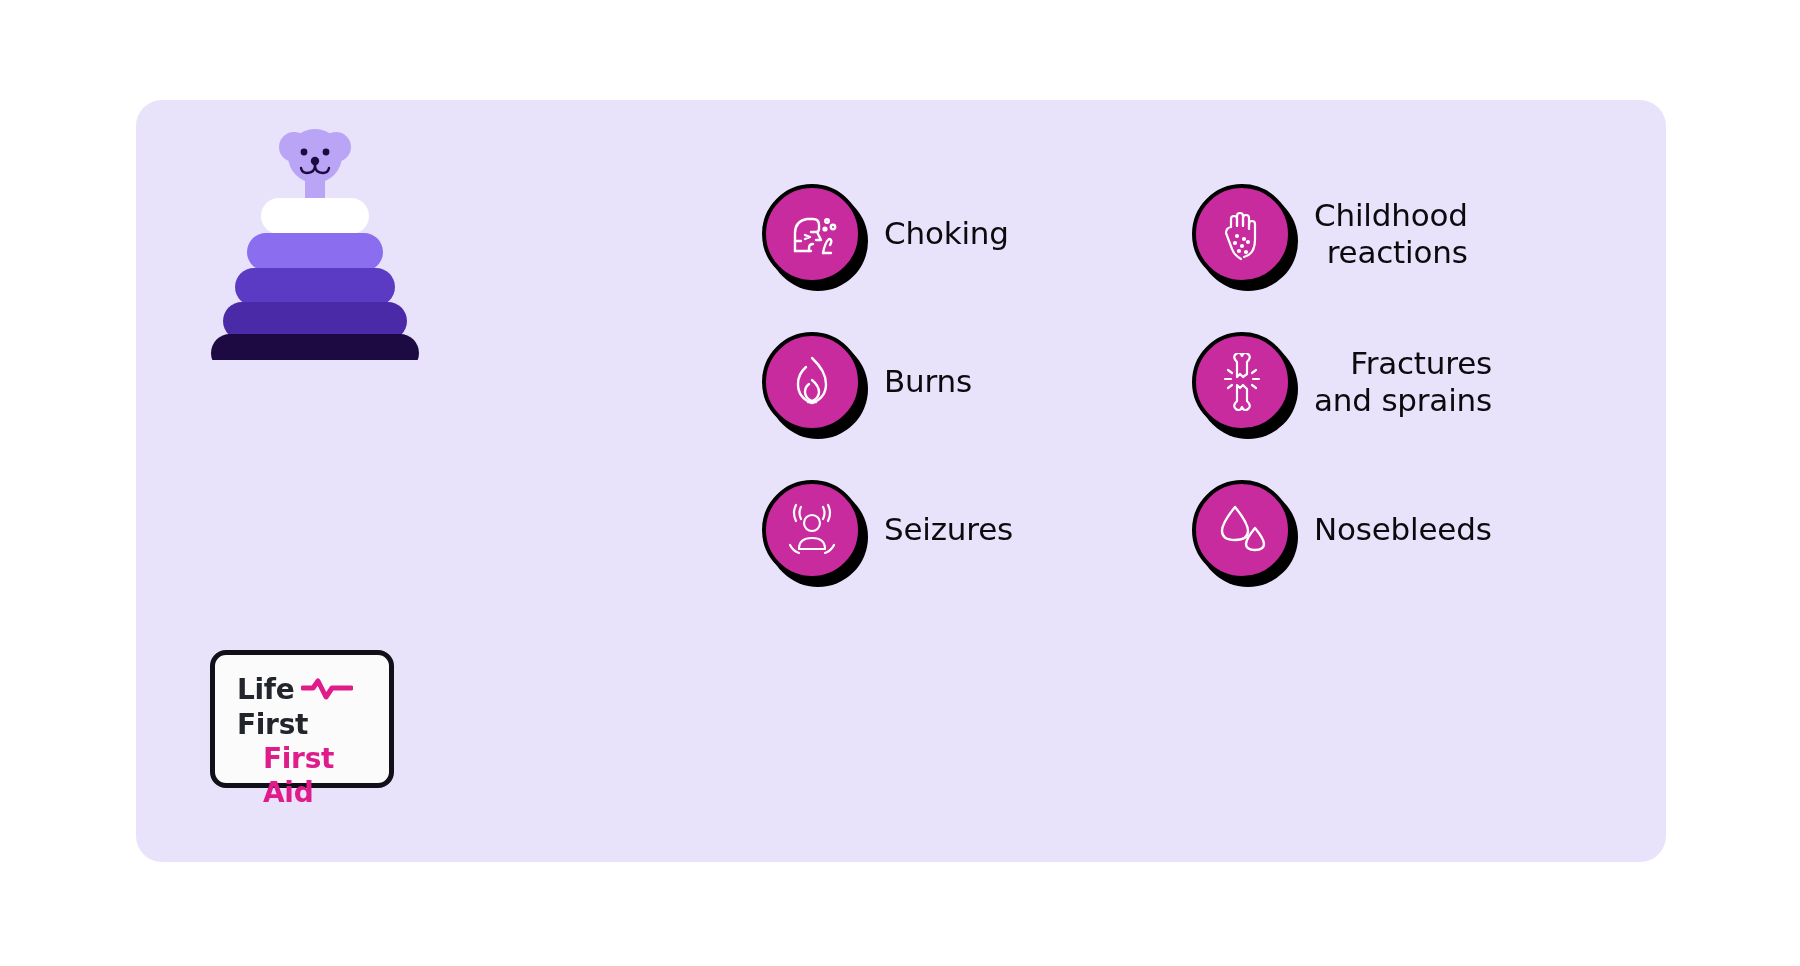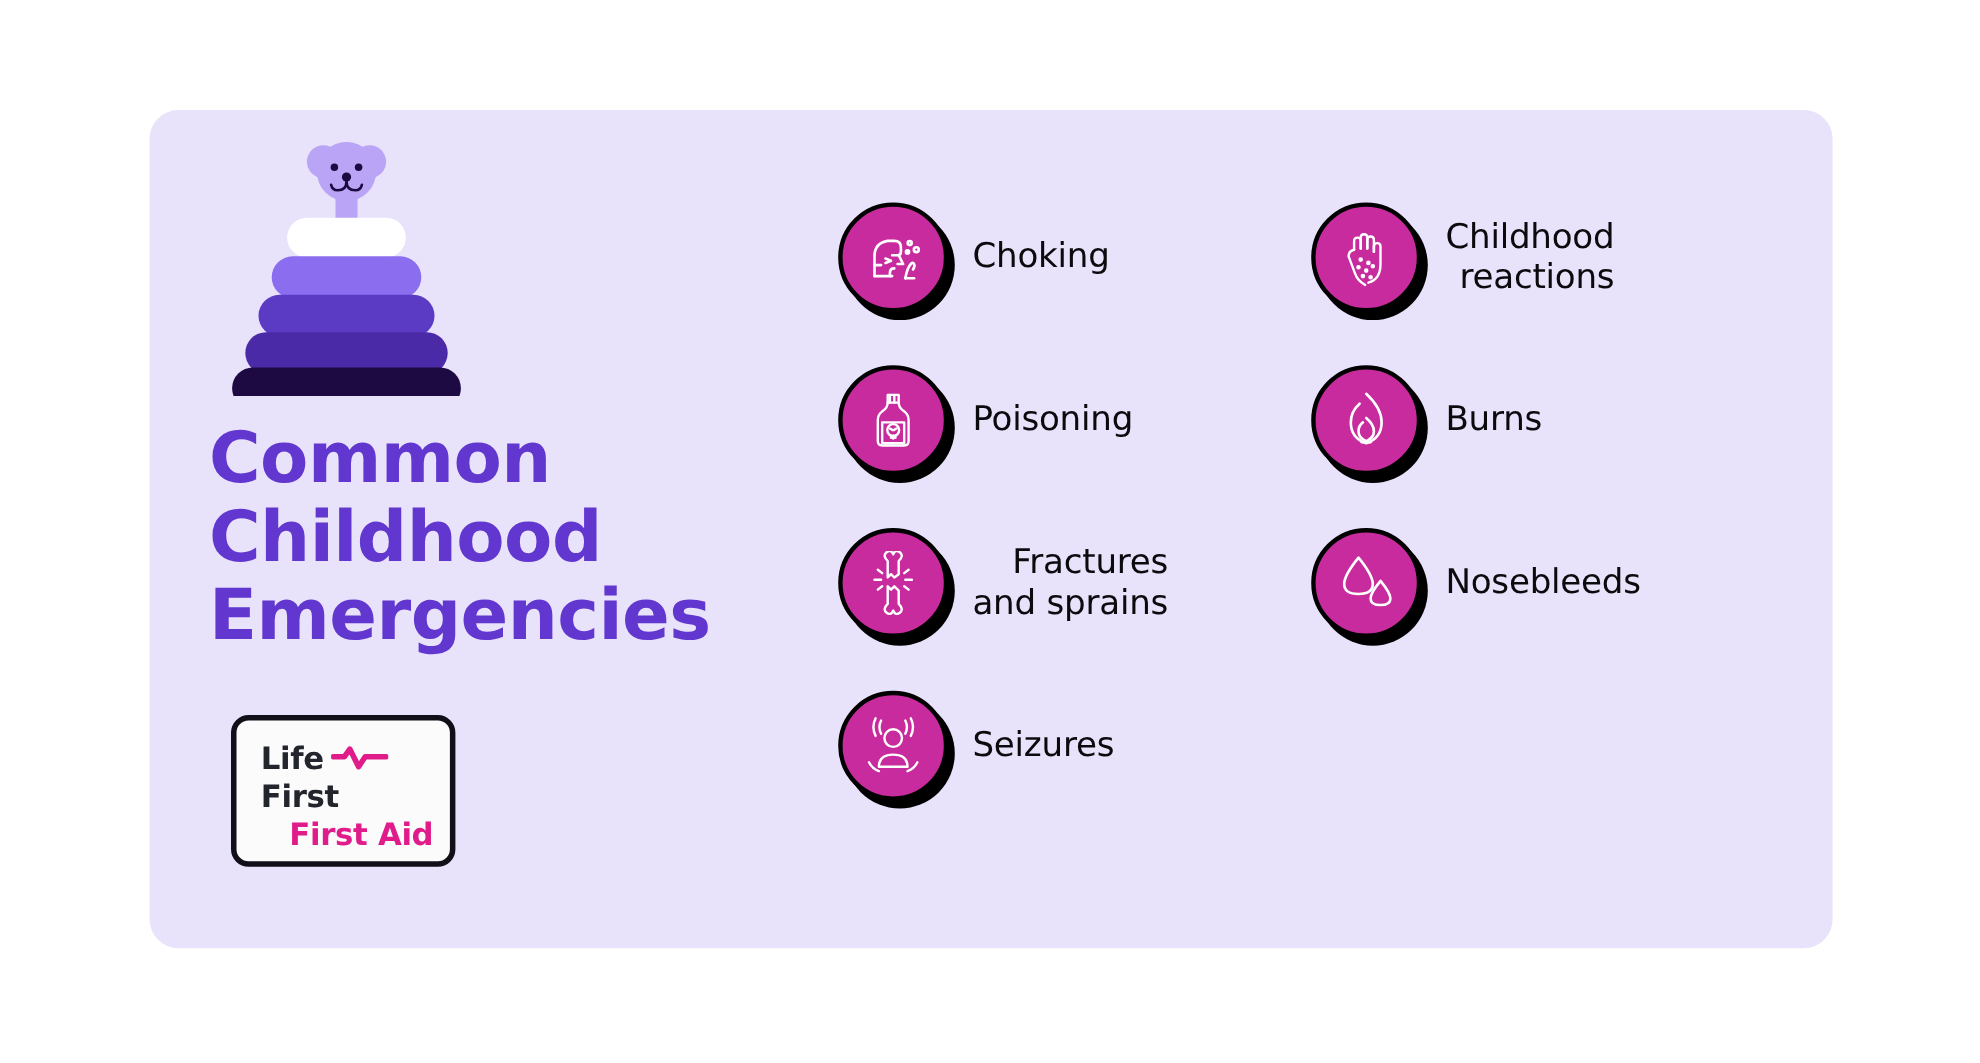--- a/index.html
+++ b/index.html
@@ -63,21 +63,21 @@
     line-height: 1.12;
     letter-spacing: -0.5px;
     color: #6137D0;
   }
 
   
   .logo-badge {
     position: absolute;
     left: 20px;
     top: 530px;
-    width: 204px;
+    width: 184px;
     height: 138px;
     background: #FBFBFC;
     border: 5px solid #111018;
     border-radius: 16px;
     box-sizing: border-box;
     padding: 17px 0 0 22px;
   }
   .logo-line {
     display: flex;
     align-items: center;
@@ -175,23 +175,20 @@
         <path d="M125 45 q0 8 8 8 q5 0 6 -5" fill="none" stroke="#1E0A42" stroke-width="2.4" stroke-linecap="round"></path>
 
         <rect x="71" y="78" width="108" height="36" rx="18" fill="#FFFFFF"></rect>
         <rect x="57" y="113" width="136" height="38" rx="19" fill="#8B6DF0"></rect>
         <rect x="45" y="148" width="160" height="38" rx="19" fill="#5B3BC4"></rect>
         <rect x="33" y="182" width="184" height="38" rx="19" fill="#4B2AA8"></rect>
         <rect x="21" y="214" width="208" height="38" rx="19" fill="#1E0A42"></rect>
       </svg>
     </div>
 
-    <h1 class="title">Common
-Childhood
-Emergencies</h1>
 
     <div class="logo-badge">
       <div class="logo-line">
         <span>Life</span>
         <span class="pulse-icon">
           <svg width="52" height="24" viewBox="0 0 52 24" xmlns="http://www.w3.org/2000/svg">
             <path d="M2 12 H12 L17 5 L25 21 L31 12 H50" fill="none" stroke="#E01C8B" stroke-width="5" stroke-linecap="round" stroke-linejoin="round"></path>
           </svg>
         </span>
       </div>
@@ -246,39 +243,20 @@
               <circle cx="33" cy="47" r="1"></circle>
             </svg>
           </span>
         </div>
       </div>
       <div class="item-label">Childhood
 reactions</div>
     </div>
 
 
-    <div class="item">
-      <div class="badge">
-        <div class="shadow"></div>
-        <div class="disc">
-          <span>
-            <svg width="58" height="58" viewBox="0 0 58 58" xmlns="http://www.w3.org/2000/svg" fill="none" stroke="#FFFFFF" stroke-width="2.2" stroke-linecap="round" stroke-linejoin="round">
-              <path d="M24 6 h10 v7 h-10 z"></path>
-              <path d="M26 6 v7 M30 6 v7"></path>
-              <path d="M24 13 q0 5 -5 8 q-4 3 -4 8 v19 q0 4 4 4 h20 q4 0 4 -4 V29 q0 -5 -4 -8 q-5 -3 -5 -8"></path>
-              <rect x="19" y="31" width="20" height="19"></rect>
-              <circle cx="29" cy="38" r="5.4"></circle>
-              <path d="M26 36.5 l2.5 1.5 M32 36.5 l-2.5 1.5"></path>
-              <path d="M27 43 v2 M29 43 v2.6 M31 43 v2"></path>
-            </svg>
-          </span>
-        </div>
-      </div>
-      <div class="item-label">Poisoning</div>
-    </div>
 
     <div class="item">
       <div class="badge">
         <div class="shadow"></div>
         <div class="disc">
           <span>
             <svg width="58" height="58" viewBox="0 0 58 58" xmlns="http://www.w3.org/2000/svg" fill="none" stroke="#FFFFFF" stroke-width="2.4" stroke-linecap="round" stroke-linejoin="round">
               <path d="M29 5 q14 13 14 26 q0 14 -14 19 q-14 -5 -14 -19 q0 -10 8 -17"></path>
               <path d="M29 27 q7 6 7 12 q0 6 -7 9 q-7 -3 -7 -9 q0 -5 4 -8"></path>
               <path d="M25 49 h8"></path>
@@ -298,49 +276,49 @@
               <path d="M24 9 q-5 -5 -1 -8 q4 -3 6 2 q2 -5 6 -2 q4 3 -1 8 v12 l-4 3 l-3 -3 l-3 3 z"></path>
               <path d="M24 36 v-4 l3 3 l3 -3 l4 4 v12 q5 5 1 8 q-4 3 -6 -2 q-2 5 -6 2 q-4 -3 1 -8 z"></path>
               <path d="M18 26 h-6 M19 20 l-4 -3 M19 32 l-4 3"></path>
               <path d="M40 26 h6 M39 20 l4 -3 M39 32 l4 3"></path>
             </svg>
           </span>
         </div>
       </div>
       <div class="item-label">Fractures
 and sprains</div>
-    </div>
-
-    <div class="item">
-      <div class="badge">
-        <div class="shadow"></div>
-        <div class="disc">
-          <span>
-            <svg width="58" height="58" viewBox="0 0 58 58" xmlns="http://www.w3.org/2000/svg" fill="none" stroke="#FFFFFF" stroke-width="2.4" stroke-linecap="round" stroke-linejoin="round">
-              <path d="M22 6 q13 16 13 24 q0 9 -13 9 q-13 0 -13 -9 q0 -8 13 -24 z"></path>
-              <path d="M42 27 q9 11 9 16 q0 6 -9 6 q-9 0 -9 -6 q0 -5 9 -16 z"></path>
-            </svg>
-          </span>
-        </div>
-      </div>
-      <div class="item-label">Nosebleeds</div>
     </div>
 
     <div class="item">
       <div class="badge">
         <div class="shadow"></div>
         <div class="disc">
           <span>
             <svg width="58" height="58" viewBox="0 0 58 58" xmlns="http://www.w3.org/2000/svg" fill="none" stroke="#FFFFFF" stroke-width="2.2" stroke-linecap="round" stroke-linejoin="round">
               <circle cx="29" cy="22" r="8"></circle>
               <path d="M16 48 q0 -11 13 -11 q13 0 13 11 z"></path>
               <path d="M18 18 q-3 -6 0 -12 M13 20 q-4 -8 0 -16"></path>
               <path d="M40 18 q3 -6 0 -12 M45 20 q4 -8 0 -16"></path>
               <path d="M16 52 q-6 -2 -9 -8 M42 52 q6 -2 9 -8"></path>
             </svg>
           </span>
         </div>
       </div>
       <div class="item-label">Seizures</div>
     </div>
 
+    <div class="item">
+      <div class="badge">
+        <div class="shadow"></div>
+        <div class="disc">
+          <span>
+            <svg width="58" height="58" viewBox="0 0 58 58" xmlns="http://www.w3.org/2000/svg" fill="none" stroke="#FFFFFF" stroke-width="2.4" stroke-linecap="round" stroke-linejoin="round">
+              <path d="M22 6 q13 16 13 24 q0 9 -13 9 q-13 0 -13 -9 q0 -8 13 -24 z"></path>
+              <path d="M42 27 q9 11 9 16 q0 6 -9 6 q-9 0 -9 -6 q0 -5 9 -16 z"></path>
+            </svg>
+          </span>
+        </div>
+      </div>
+      <div class="item-label">Nosebleeds</div>
+    </div>
+
   </div>
 </div>
 
 </body></html>

